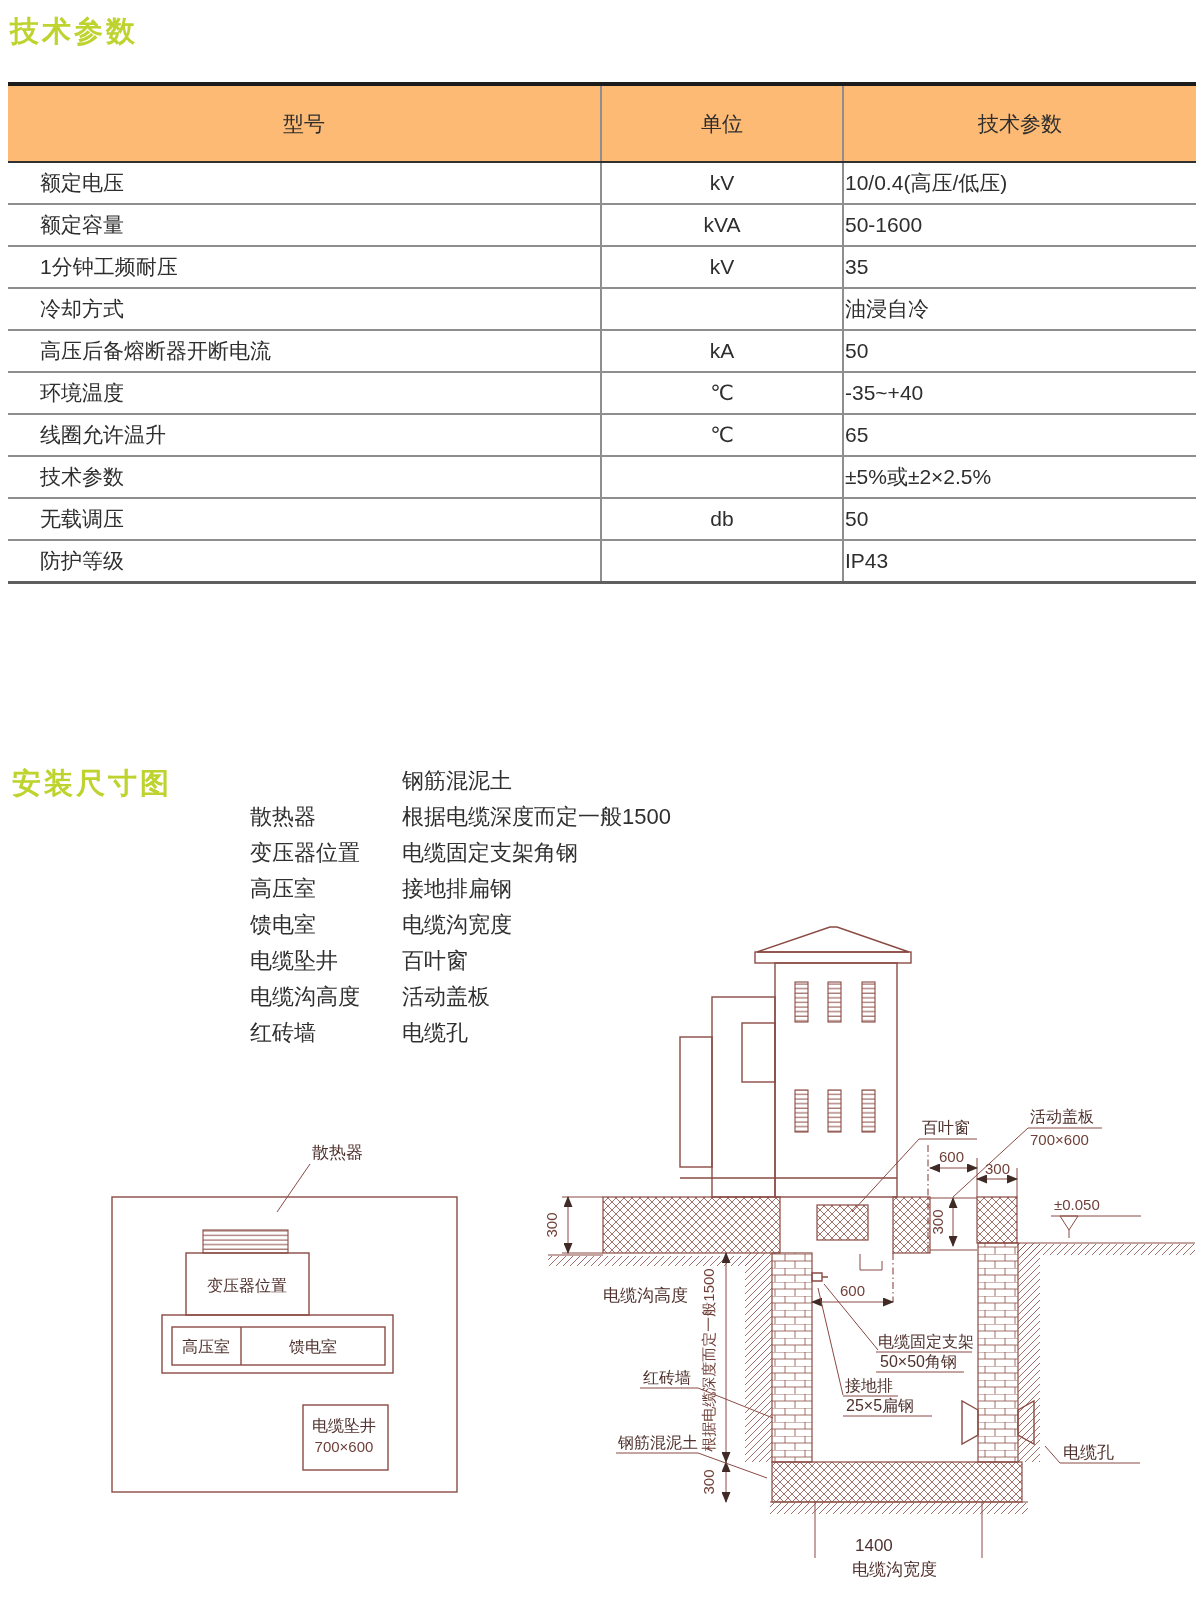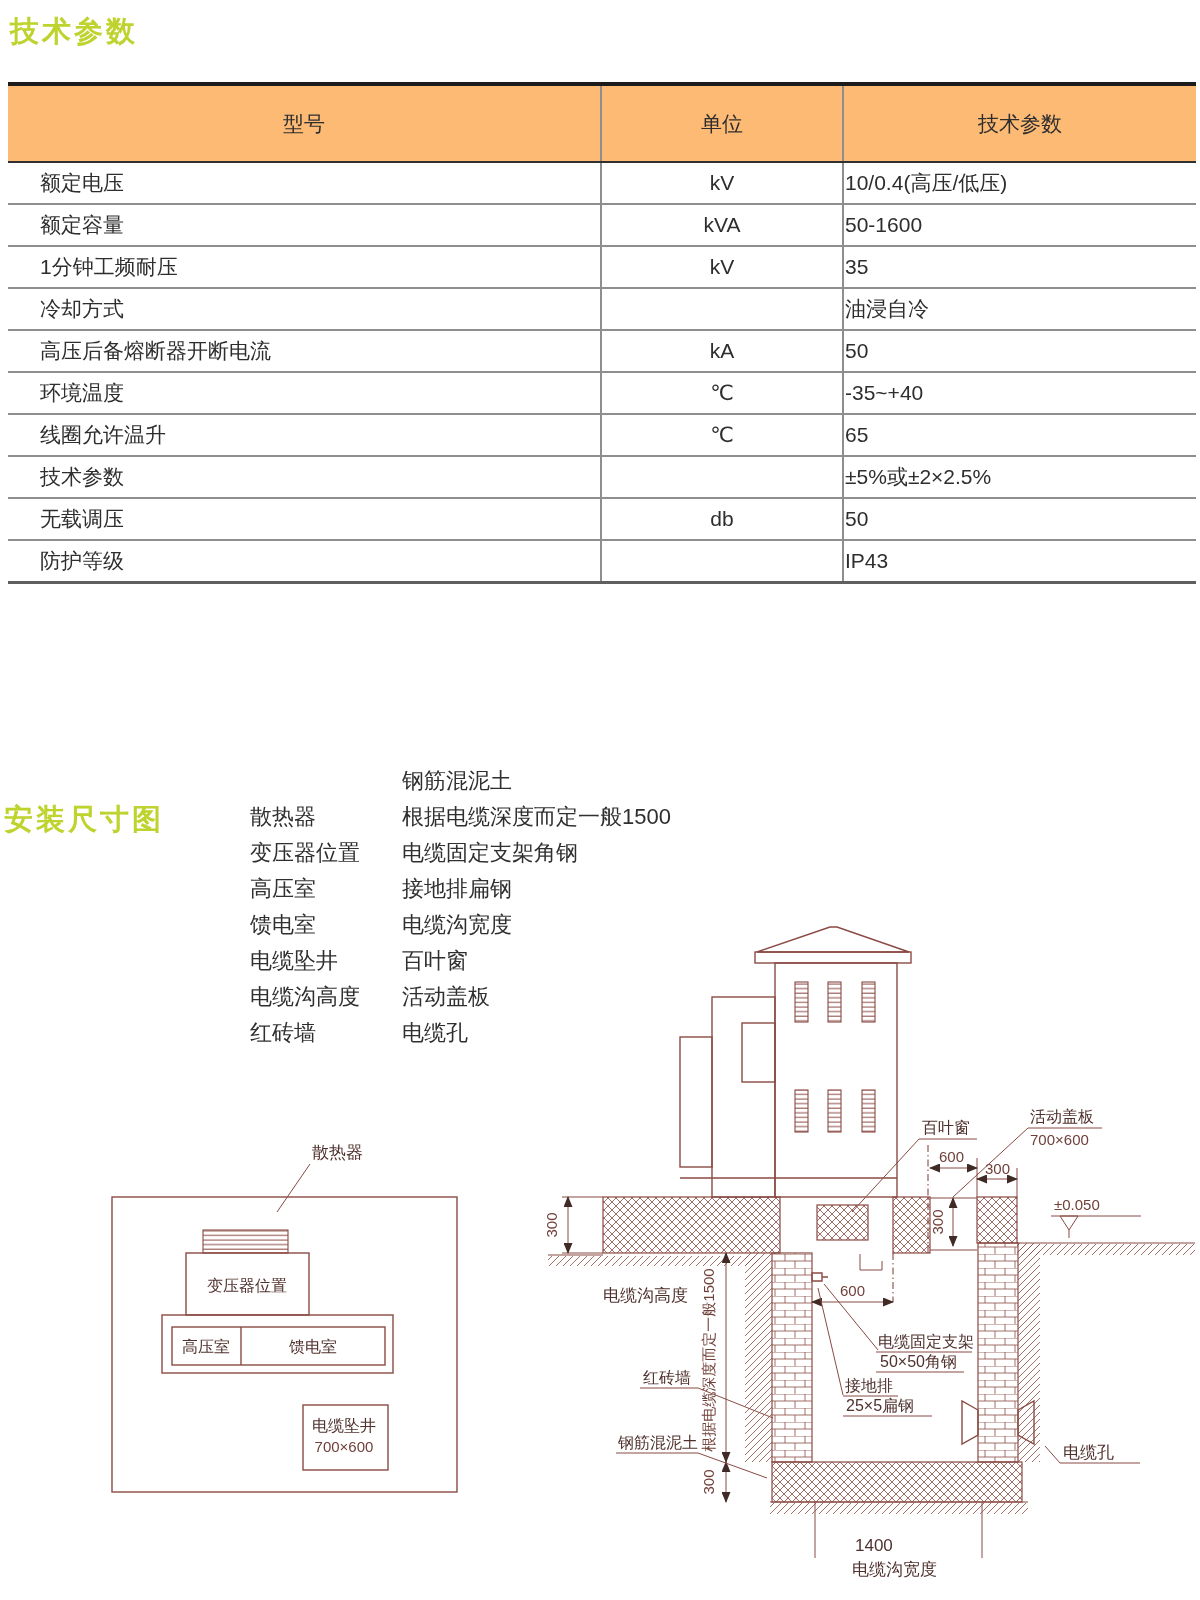--- a/index.html
+++ b/index.html
@@ -1,20 +1,20 @@
 <!DOCTYPE html>
 <html><head>
 <meta charset="utf-8">
 <style>
   html,body{margin:0;padding:0;}
   body{width:1200px;height:1600px;background:#ffffff;position:relative;
        font-family:"Liberation Sans","DejaVu Sans",sans-serif;overflow:hidden;}
   .sec-title{position:absolute;color:#bed32e;font-size:29px;font-weight:bold;letter-spacing:3px;}
   #title1{left:10px;top:12px;}
-  #title2{left:4px;top:764px;margin-top:36px;}
+  #title2{left:12px;top:764px;}
 
   table.params{position:absolute;left:8px;top:82px;width:1188px;border-collapse:collapse;
     table-layout:fixed;font-size:21px;color:#2e2e2e;
     border-top:4px solid #1c1c1c;border-bottom:3px solid #5f5f5f;}
   table.params col.c1{width:593px;} table.params col.c2{width:242px;} table.params col.c3{width:353px;}
   table.params th{background:#fdba74;height:73px;font-weight:normal;border-bottom:2px solid #303030;}
   table.params td{height:38px;border-bottom:2px solid #8e8e8e;}
   table.params th+th, table.params td+td{border-left:2px solid #8e8e8e;}
   table.params td:first-child{padding-left:32px;}
   table.params td:nth-child(2){text-align:center;}

